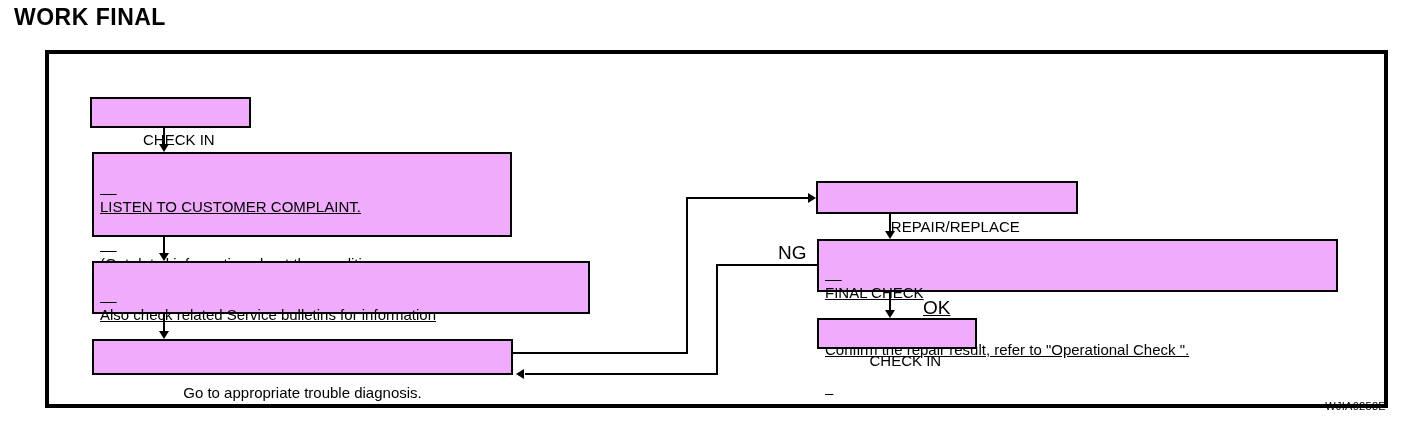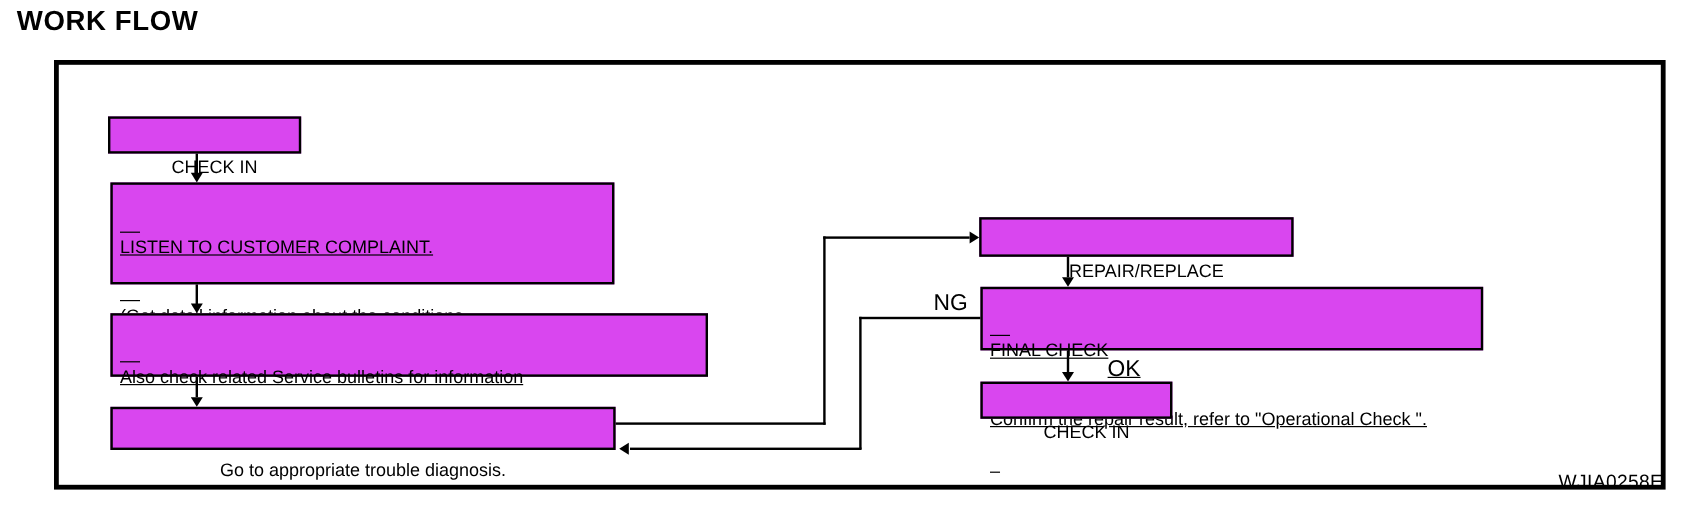--- a/index.html
+++ b/index.html
@@ -33,21 +33,21 @@
     top: 50px;
     width: 1343px;
     height: 358px;
     border: 4px solid #000000;
     box-sizing: border-box;
   }
   .node {
     position: absolute;
     border: 2px solid #000000;
     box-sizing: border-box;
-    background: #d946ef;
+    background: #f0abfc;
     font-size: 15px;
     line-height: 19px;
     padding: 3px 6px;
     white-space: pre;
   }
   .node.center { text-align: center; }
   .node.left   { text-align: left; text-decoration: underline; }
   .node-lines {
     display: block;
   }
@@ -85,31 +85,31 @@
     position: absolute;
     font-size: 19px;
     line-height: 16px;
     background: #ffffff;
     white-space: nowrap;
   }
   #figure-id {
     position: absolute;
     right: 22px;
     bottom: 12px;
-    font-size: 16px;
+    font-size: 11px;
     letter-spacing: 0.3px;
     white-space: nowrap;
   }
 </style>
 </head>
 <body>
 
 <div id="page">
 
-  <div id="title">WORK FLOW</div>
+  <div id="title">WORK FINAL</div>
 
   <div id="frame"></div>
 
   <div class="node center" style="left:90px; top:97px; width:161px; height:31px; line-height:25px;">
     <span>CHECK IN</span>
   </div>
 
   <div class="node left" style="left:92px; top:152px; width:420px; height:85px; padding-top:5px;">
     <span class="node-lines">LISTEN TO CUSTOMER COMPLAINT.</span>
     <span class="node-lines">(Get detail information about the conditions</span>
@@ -121,21 +121,21 @@
 
   <div class="node center" style="left:92px; top:339px; width:421px; height:36px; padding-top:4px;">
     <span class="node-lines">Go to appropriate trouble diagnosis.</span>
     
   </div>
 
   <div class="node center" style="left:816px; top:181px; width:262px; height:33px; line-height:27px;">
     <span>REPAIR/REPLACE</span>
   </div>
 
-  <div class="node left" style="left:817px; top:239px; width:419px; height:53px; padding-top:4px;">
+  <div class="node left" style="left:817px; top:239px; width:521px; height:53px; padding-top:4px;">
     <span class="node-lines">FINAL CHECK</span>
     <span class="node-lines">Confirm the repair result, refer to "Operational Check ".</span>
   </div>
 
   <div class="node center" style="left:817px; top:318px; width:160px; height:31px; line-height:25px;">
     <span>CHECK IN</span>
   </div>
 
   <div class="edge-v" style="left:163px; top:128px; height:17px;"></div>
   <div class="arrow-down" style="left:159px; top:144px;"></div>

